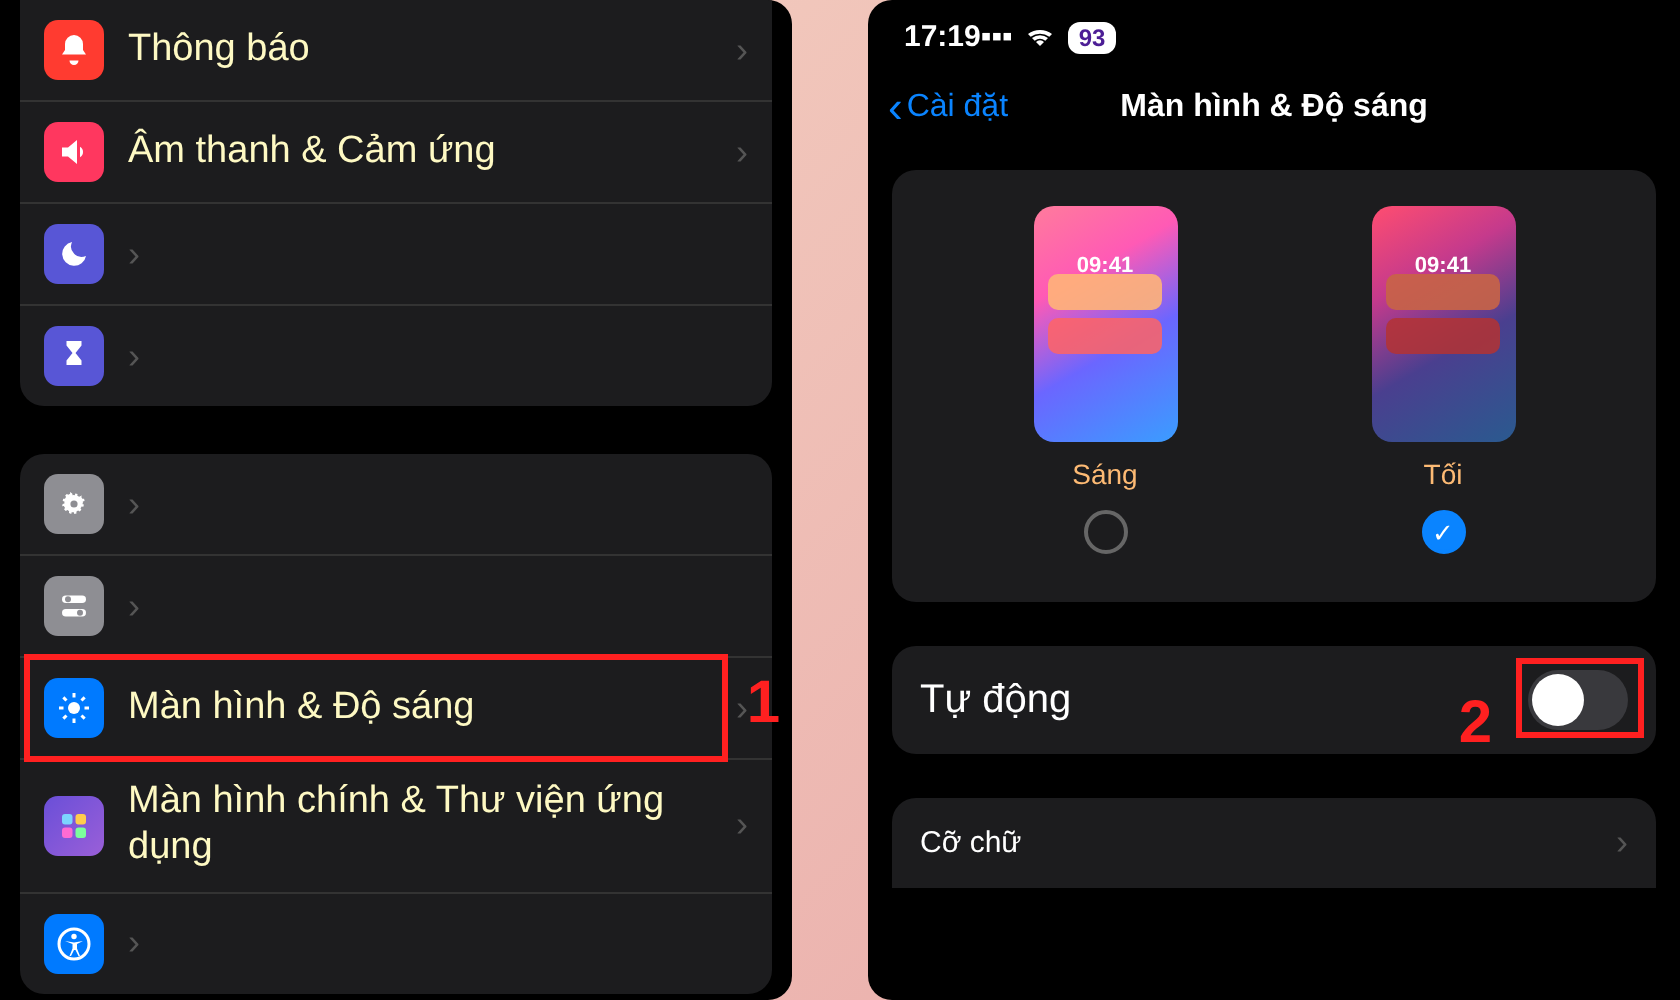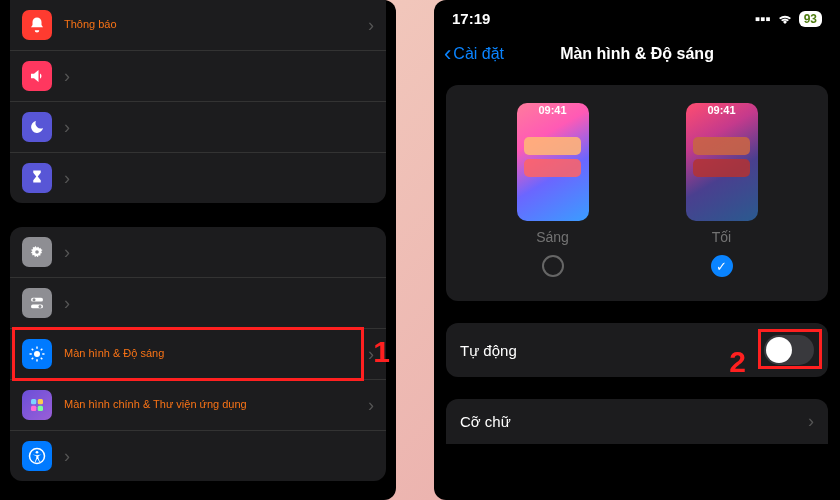--- a/index.html
+++ b/index.html
@@ -38,21 +38,21 @@
   .icon-box {
     width: 30px;
     height: 30px;
     border-radius: 7px;
     display: flex;
     align-items: center;
     justify-content: center;
     margin-right: 12px;
     flex-shrink: 0;
   }
-  .row-label { flex: 1; font-size: 11px; color: #f97316; line-height: 1.2; }
+  .row-label { flex: 1; font-size: 19px; color: #fef9c3; line-height: 1.2; }
   .chevron { color: #555; font-size: 18px; }
   .highlight-red {
     position: absolute;
     border: 3px solid #ff2020;
     left: 2px;
     right: 22px;
     top: -2px;
     bottom: -2px;
     pointer-events: none;
   }
@@ -60,30 +60,29 @@
     position: absolute;
     color: #ff2020;
     font-size: 30px;
     font-weight: bold;
     right: -4px;
   }
 
   
   .status-bar {
     display: flex;
-    justify-content: space-between;
     align-items: center;
     padding: 10px 18px 8px 18px;
     font-size: 15px;
     font-weight: 600;
   }
   .status-right { display: flex; align-items: center; gap: 6px; }
   .battery-badge {
     background: #fff;
-    color: #4d7c0f;
+    color: #4c1d95;
     border-radius: 6px;
     padding: 1px 5px;
     font-size: 12px;
     font-weight: 700;
     display: flex;
     align-items: center;
   }
   .nav-bar { display: flex; align-items: center; padding: 6px 10px 18px 10px; }
   .back-link { color: #0a84ff; font-size: 16px; display: flex; align-items: center; }
   .nav-title { flex: 1; text-align: center; font-size: 16px; font-weight: 600; margin-left: -60px; }
@@ -94,33 +93,33 @@
   .appearance-option { display: flex; flex-direction: column; align-items: center; gap: 8px; }
   .preview {
     width: 72px;
     height: 118px;
     border-radius: 10px;
     position: relative;
     overflow: hidden;
   }
   .preview-light { background: linear-gradient(150deg, #ff7b9c 0%, #ff5ab5 30%, #6b66ff 60%, #3a9dff 100%); }
   .preview-dark  { background: linear-gradient(150deg, #ff4d70 0%, #c53a8c 30%, #4a3f8f 60%, #2a5a8f 100%); }
-  .preview-time { position: absolute; top: 1px; width: 100%; text-align: center; font-size: 11px; font-weight: 700; color: #fff; }
+  .preview-time { position: absolute; top: 24px; width: 100%; text-align: center; font-size: 11px; font-weight: 700; color: #fff; }
   .widget { position: absolute; left: 10%; width: 80%; height: 18px; border-radius: 5px; }
   .widget1 { top: 34px; background: rgba(255,180,120,0.9); }
   .widget2 { top: 56px; background: rgba(255,100,100,0.85); }
   .preview-dark .widget1 { background: rgba(200,100,70,0.9); }
   .preview-dark .widget2 { background: rgba(180,50,50,0.85); }
 
-  .option-label { font-size: 14px; color: #737373; }
+  .option-label { font-size: 14px; color: #fdba74; }
   .radio { width: 22px; height: 22px; border-radius: 50%; border: 2px solid #666; margin-top: 2px; }
   .radio.checked { background: #0a84ff; border-color: #0a84ff; display: flex; align-items: center; justify-content: center; color: #fff; font-size: 13px; }
 
   .auto-row { display: flex; align-items: center; margin: 0 12px; background: #1c1c1e; border-radius: 12px; padding: 12px 14px; position: relative; }
-  .auto-label { flex: 1; font-size: 15px; }
+  .auto-label { flex: 1; font-size: 20px; }
   .toggle {
     width: 50px;
     height: 30px;
     background: #39393d;
     border-radius: 15px;
     position: relative;
   }
   .toggle-knob {
     width: 26px;
     height: 26px;
@@ -175,20 +174,21 @@
       </div>
       <span class="row-label">Thông báo</span>
       <span class="chevron">›</span>
     </div>
     <div class="row">
       <div class="icon-box" style="background:#ff375f">
         <svg viewBox="0 0 24 24" fill="#fff">
             <path d="M4 9v6h4l6 5V4L8 9H4zm14 3a4 4 0 00-2-3.5v7A4 4 0 0018 12z"></path>
           </svg>
       </div>
+      <span class="row-label">Âm thanh &amp; Cảm ứng</span>
       <span class="chevron">›</span>
     </div>
     <div class="row">
       <div class="icon-box" style="background:#5856d6">
         <svg viewBox="0 0 24 24" fill="#fff">
             <path d="M20 13.3A8 8 0 1110.7 4a7 7 0 009.3 9.3z"></path>
           </svg>
       </div>
       <span class="chevron">›</span>
     </div>

